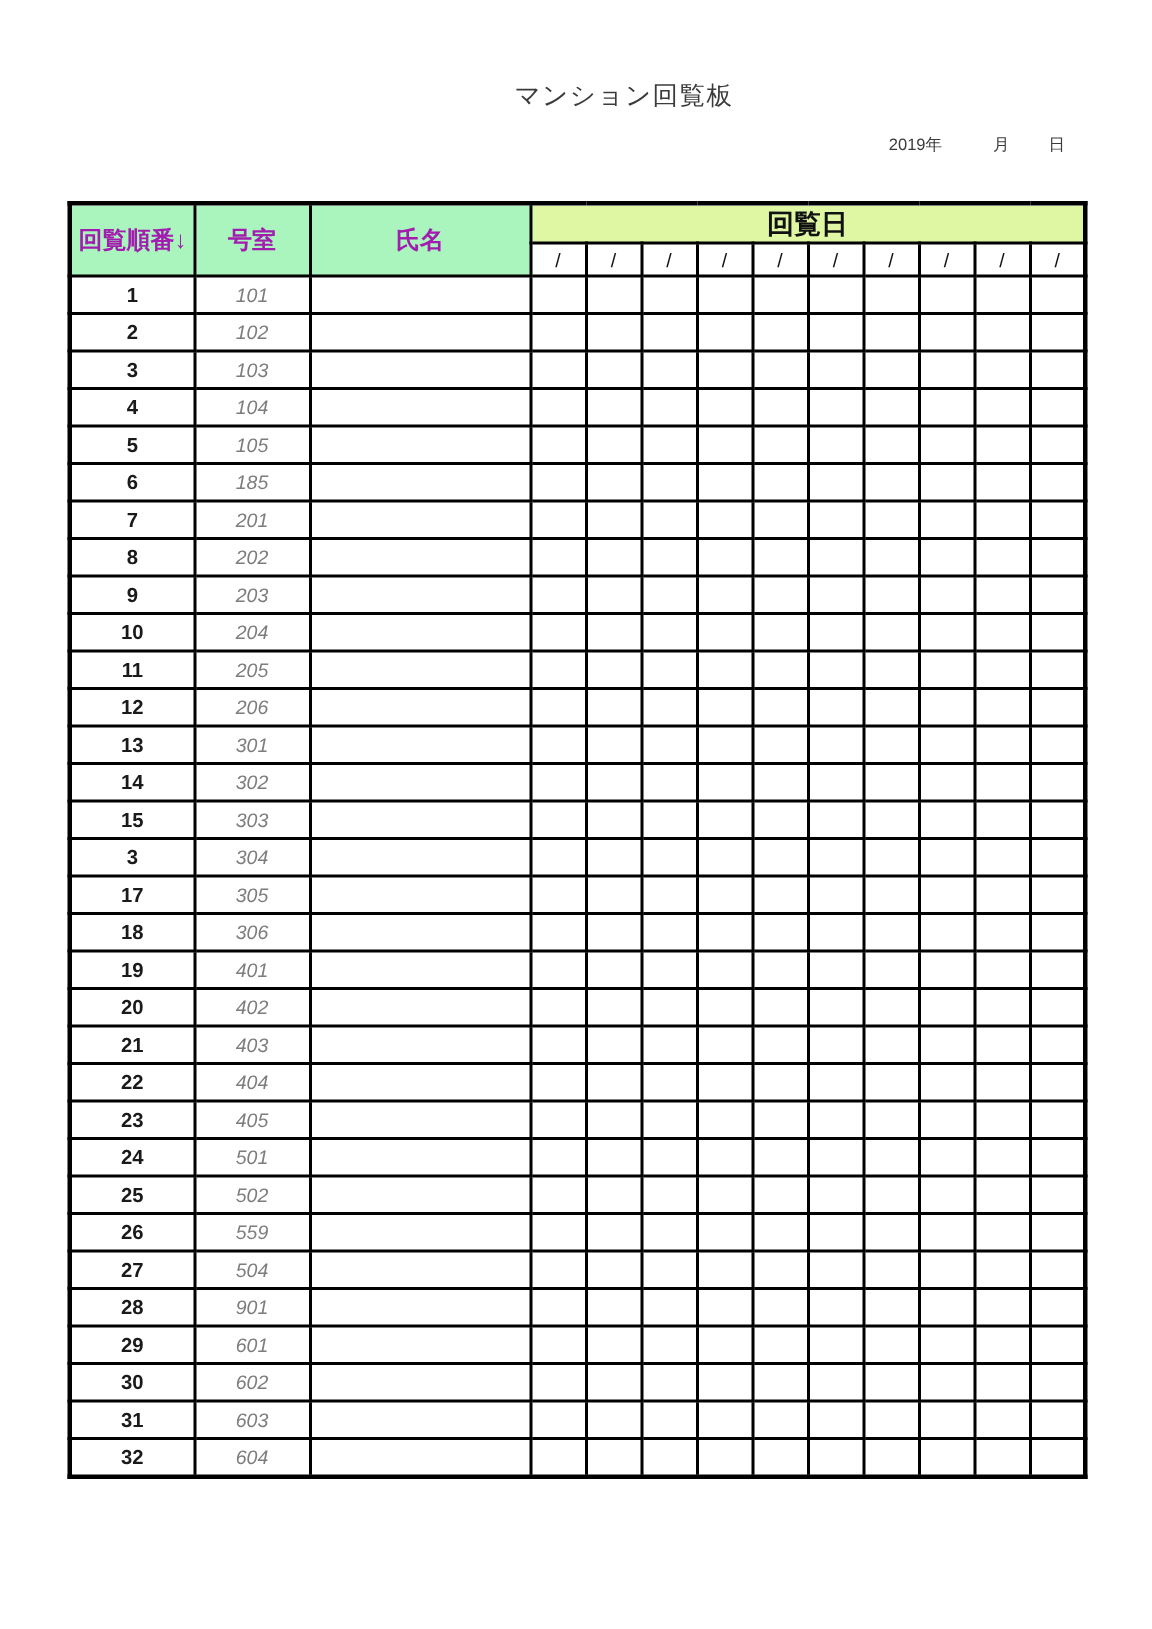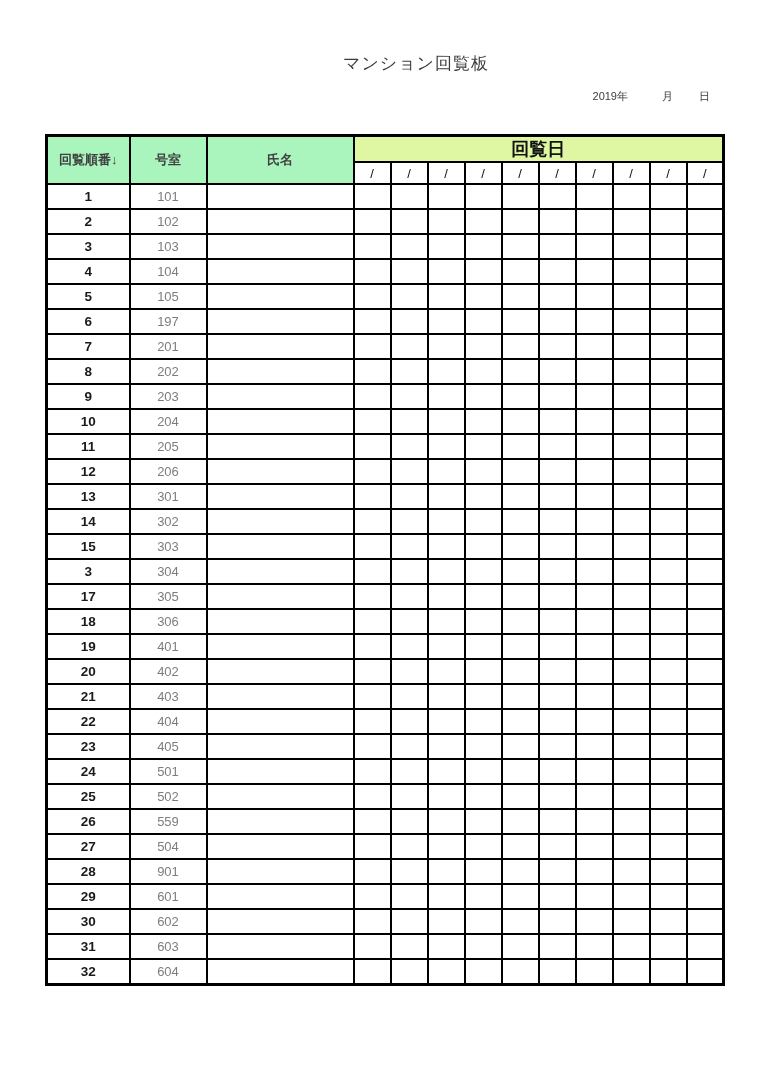--- a/index.html
+++ b/index.html
@@ -49,23 +49,23 @@
   }
   table.circ th, table.circ td{
     border:2px solid var(--border-color);
     padding:0;
     text-align:center;
     vertical-align:middle;
     overflow:hidden;
   }
   th.hdr-green{
     background:var(--header-green);
-    font-size:13px;
+    font-size:16px;
     font-weight:bold;
-    color:#404040;
+    color:#a21caf;
   }
   th.hdr-yellow{
     background:var(--header-yellow-green);
     font-size:18px;
     font-weight:bold;
     color:#111;
     height:24px;
   }
   th.slash-cell{
     background:#ffffff;
@@ -77,20 +77,21 @@
   td{height:23px;}
   td.order-cell{
     font-size:13.5px;
     font-weight:bold;
     color:#1a1a1a;
   }
   td.room-cell{
     font-size:13px;
     font-weight:normal;
     color:var(--room-text);
+    font-style:italic;
   }
   td.name-cell, td.date-cell{background:#ffffff;}
 </style>
 </head>
 <body>
 
 <div class="page">
 
   <div class="title">マンション回覧板</div>
 
@@ -205,21 +206,21 @@
           <td class="date-cell"></td>
           <td class="date-cell"></td>
           <td class="date-cell"></td>
           <td class="date-cell"></td>
           <td class="date-cell"></td>
           <td class="date-cell"></td>
           <td class="date-cell"></td>
         </tr>
         <tr>
           <td class="order-cell">6</td>
-          <td class="room-cell">197</td>
+          <td class="room-cell">185</td>
           <td class="name-cell"></td>
           <td class="date-cell"></td>
           <td class="date-cell"></td>
           <td class="date-cell"></td>
           <td class="date-cell"></td>
           <td class="date-cell"></td>
           <td class="date-cell"></td>
           <td class="date-cell"></td>
           <td class="date-cell"></td>
           <td class="date-cell"></td>

